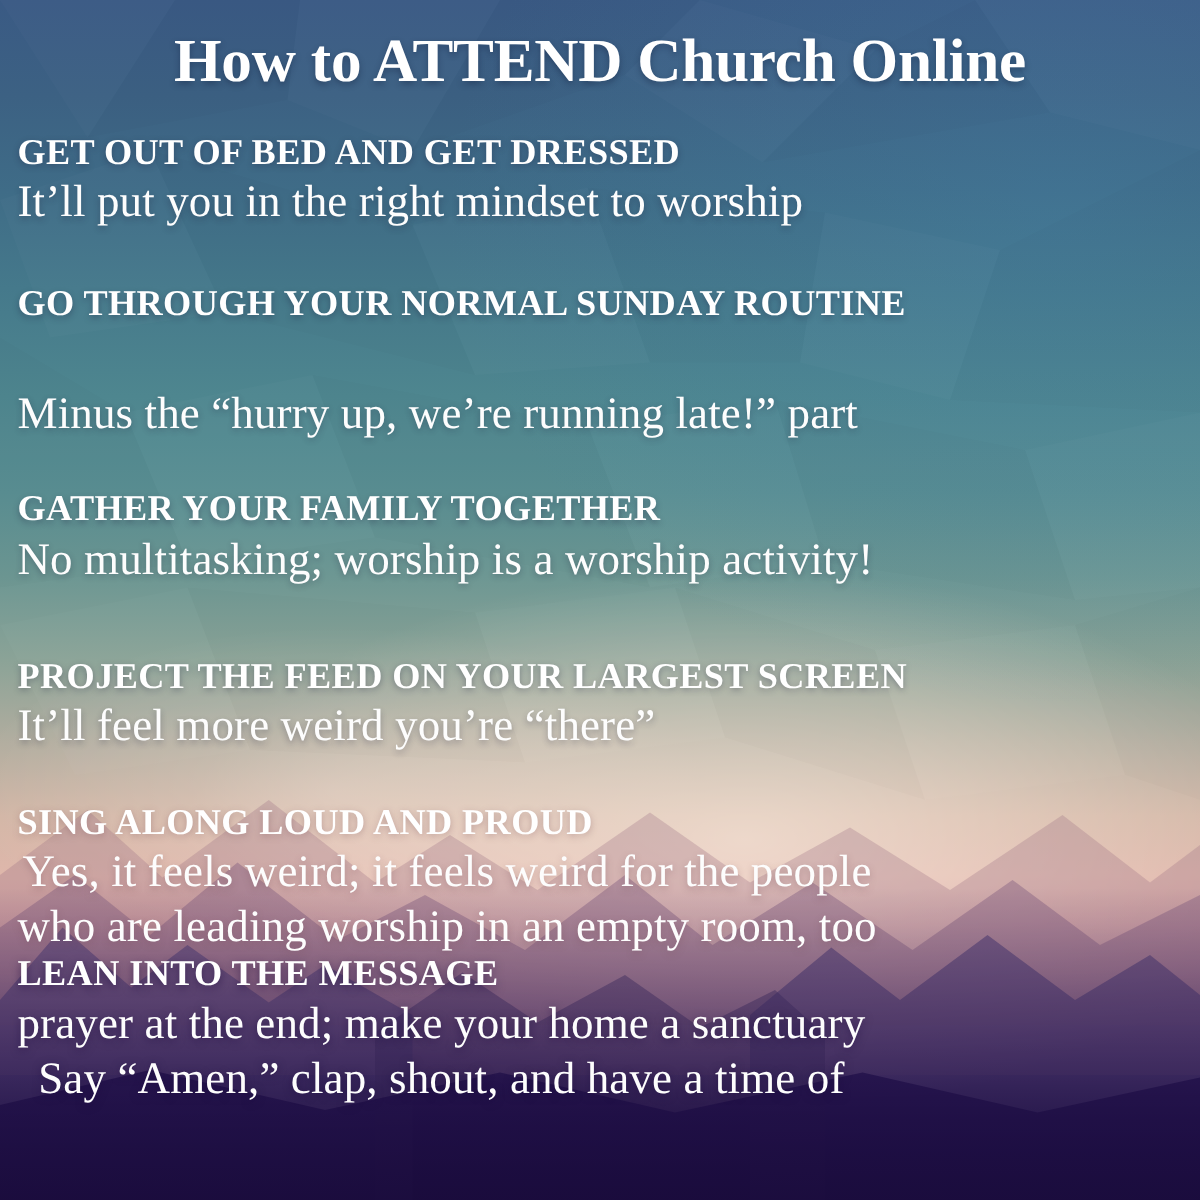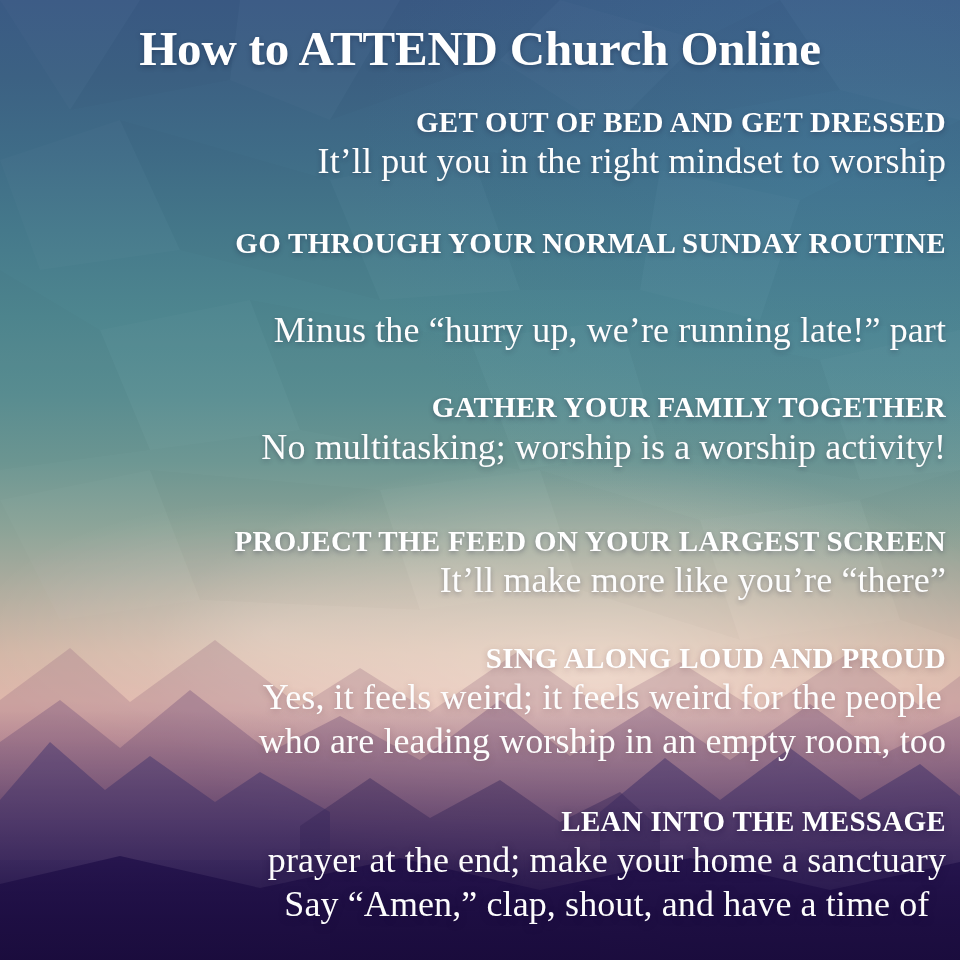--- a/index.html
+++ b/index.html
@@ -98,21 +98,21 @@
     margin-top: 24px;
     margin-bottom: 0;
     text-shadow: 0 2px 5px rgba(18,30,60,0.40);
     white-space: nowrap;
   }
 
   .tip {
     width: 100%;
     display: flex;
     flex-direction: column;
-    align-items: flex-end;
+    align-items: flex-start;
   }
 
   .tip-heading {
     color: #ffffff;
     font-weight: bold;
     font-size: 29px;
     letter-spacing: 0.3px;
     line-height: 1.08;
     text-shadow: 0 2px 5px rgba(30,30,60,0.35);
     white-space: nowrap;
@@ -129,21 +129,21 @@
   }
 
   .tip-body .line { display: block; white-space: nowrap; }
 
   
   #tip-0 { margin-top: 34px; }
   #tip-1 { margin-top: 44px; gap: 47px; }
   #tip-2 { margin-top: 40px; }
   #tip-3 { margin-top: 56px; }
   #tip-4 { margin-top: 40px; }
-  #tip-5 { margin-top: 42px; }
+  #tip-5 { }
 
   
   #tip-4 .tip-heading, #tip-4 .tip-body { text-shadow: 0 2px 6px rgba(120,80,90,0.38); }
   #tip-5 .tip-heading, #tip-5 .tip-body { text-shadow: 0 2px 7px rgba(25,10,60,0.55); }
 </style>
 </head>
 <body>
 
 <div id="poster">
 
@@ -237,21 +237,21 @@
     <div class="tip" id="tip-2">
       <div class="tip-heading">GATHER YOUR FAMILY TOGETHER</div>
       <div class="tip-body">
         <span class="line">No multitasking; worship is a worship activity!</span>
       </div>
     </div>
 
     <div class="tip" id="tip-3">
       <div class="tip-heading">PROJECT THE FEED ON YOUR LARGEST SCREEN</div>
       <div class="tip-body">
-        <span class="line">It’ll make more like you’re “there”</span>
+        <span class="line">It’ll feel more weird you’re “there”</span>
       </div>
     </div>
 
     <div class="tip" id="tip-4">
       <div class="tip-heading">SING ALONG LOUD AND PROUD</div>
       <div class="tip-body">
         <span class="line">Yes, it feels weird; it feels weird for the people</span>
         <span class="line">who are leading worship in an empty room, too</span>
       </div>
     </div>

